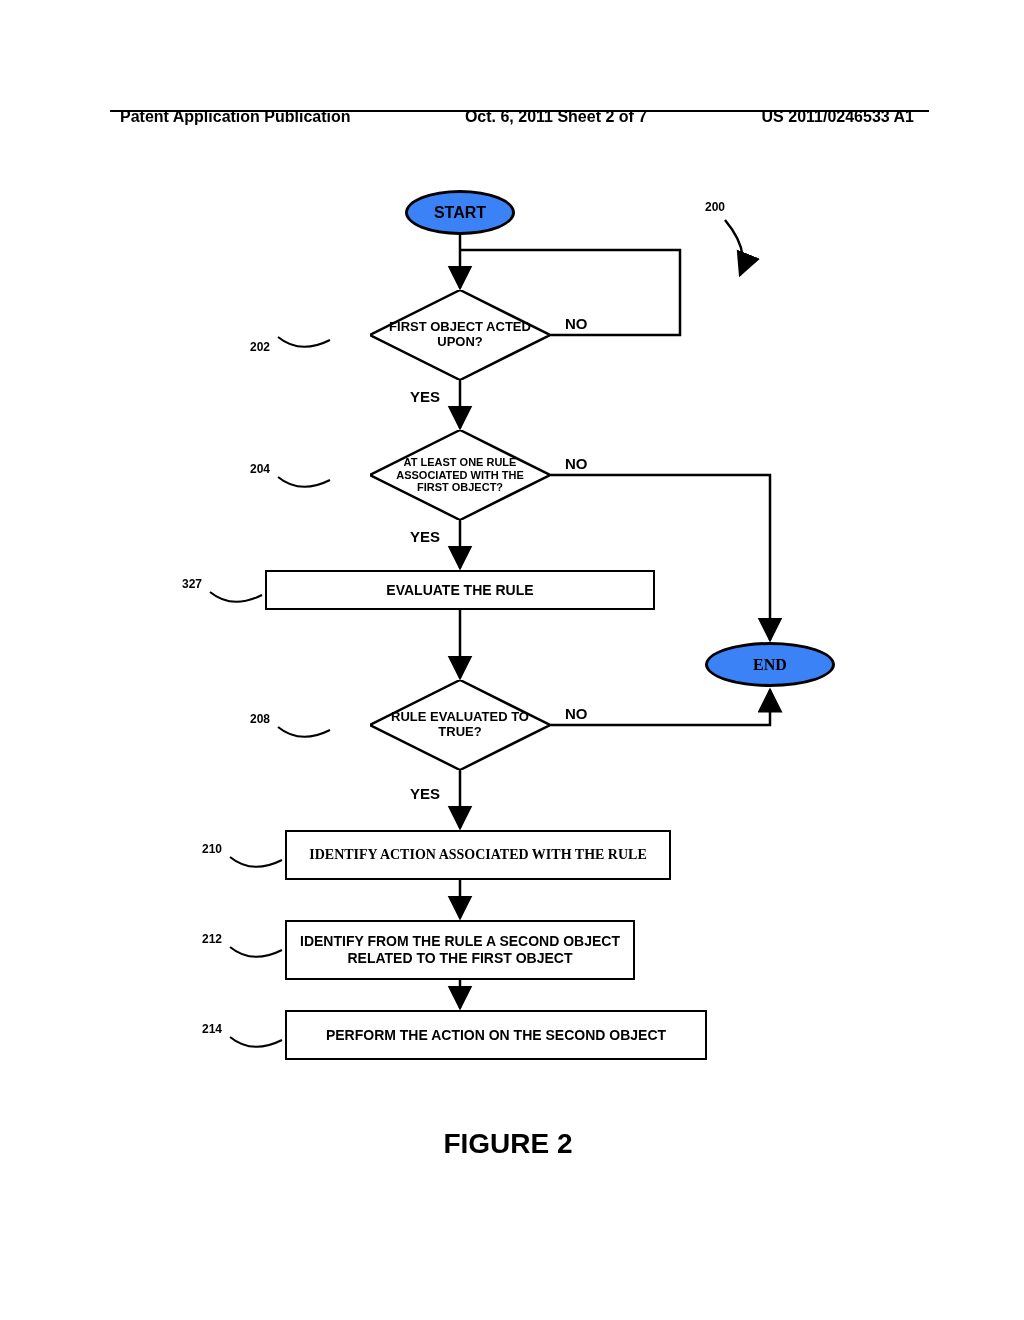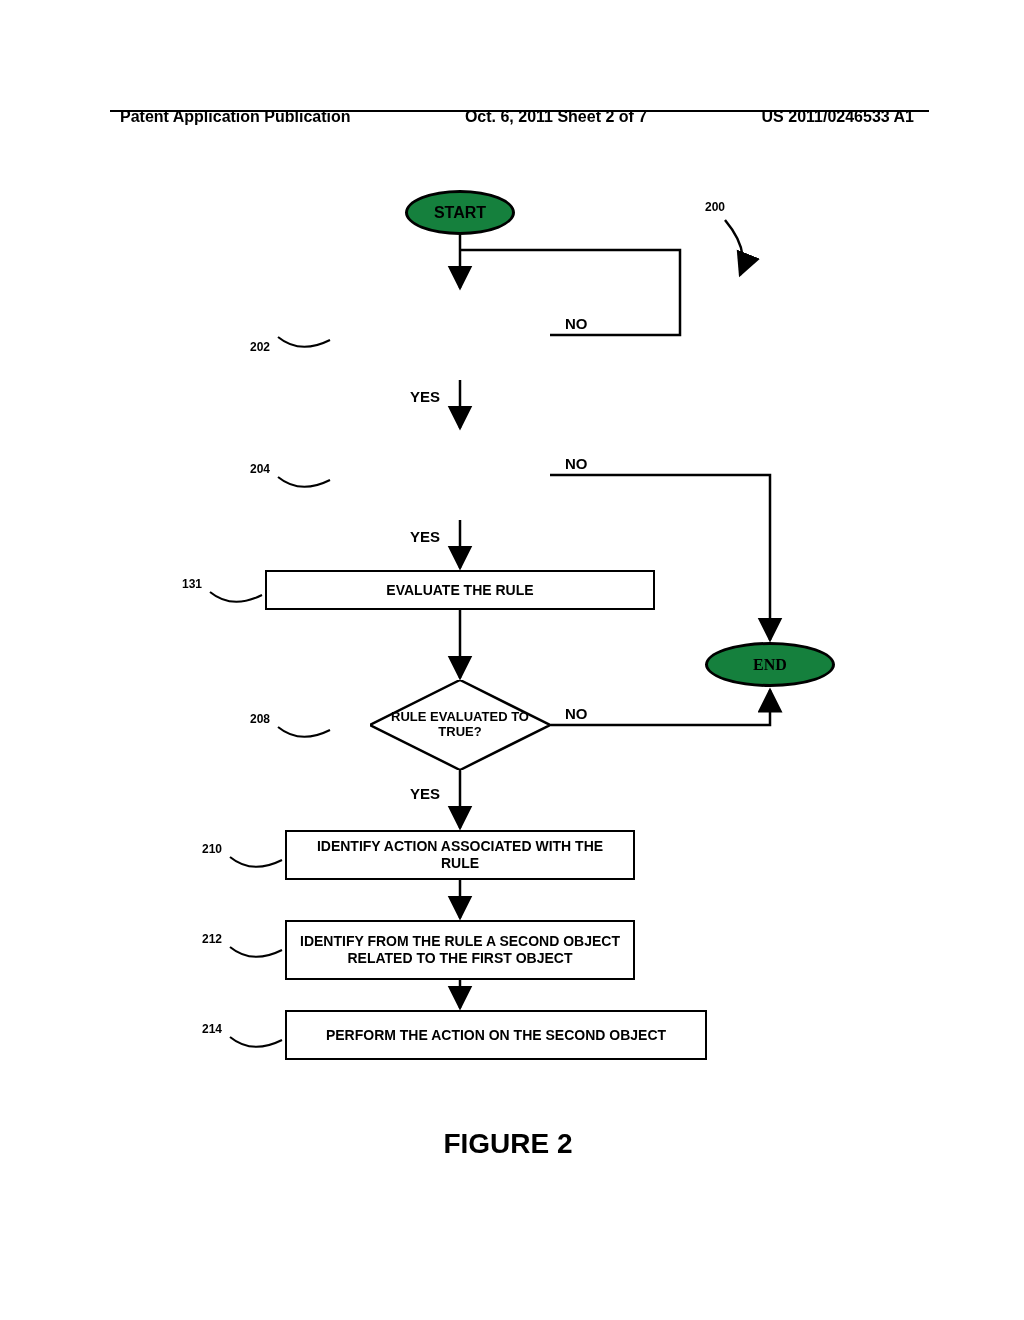--- a/index.html
+++ b/index.html
@@ -39,21 +39,21 @@
   }
   .terminal {
     position: absolute;
     border: 3px solid #000;
     border-radius: 50%;
     display: flex;
     align-items: center;
     justify-content: center;
     font-weight: bold;
     font-size: 16px;
-    background: #15803d;
+    background: #3b82f6;
   }
   .diamond {
     position: absolute;
     width: 180px;
     height: 90px;
     display: flex;
     align-items: center;
     justify-content: center;
   }
   .diamond svg { position: absolute; top: 0; left: 0; }
@@ -153,48 +153,60 @@
     <path d="M 80,767 Q 102,785 132,770" fill="none" stroke="#000" stroke-width="2"></path>
     <path d="M 80,857 Q 102,875 132,860" fill="none" stroke="#000" stroke-width="2"></path>
 
     <path d="M 575,40 Q 600,70 590,95" fill="none" stroke="#000" stroke-width="2.5" marker-end="url(#ah)"></path>
   </svg>
 
   <div class="terminal" style="left:255px; top:10px; width:110px; height:45px;">
     <span>START</span>
   </div>
 
+  <div class="diamond" style="left:220px; top:110px;">
+    <svg width="180" height="90" viewBox="0 0 180 90">
+        <polygon points="90,0 180,45 90,90 0,45" fill="#fff" stroke="#000" stroke-width="2.5"></polygon>
+      </svg>
+    <div class="dtext">FIRST OBJECT ACTED UPON?</div>
+  </div>
   <div class="label" style="left:260px; top:208px;">YES</div>
   <div class="label" style="left:415px; top:135px;">NO</div>
   <div class="ref" style="left:100px; top:160px;">202</div>
 
+  <div class="diamond" style="left:220px; top:250px;">
+    <svg width="180" height="90" viewBox="0 0 180 90">
+        <polygon points="90,0 180,45 90,90 0,45" fill="#fff" stroke="#000" stroke-width="2.5"></polygon>
+      </svg>
+    <div class="dtext" style="font-size:11px;">AT LEAST ONE RULE ASSOCIATED WITH THE FIRST OBJECT?</div>
+  </div>
   <div class="label" style="left:260px; top:348px;">YES</div>
   <div class="label" style="left:415px; top:275px;">NO</div>
   <div class="ref" style="left:100px; top:282px;">204</div>
 
   <div class="process" style="left:115px; top:390px; width:390px; height:40px;">
     <span>EVALUATE THE RULE</span>
   </div>
-  <div class="ref" style="left:32px; top:397px;">131</div>
+  <div class="ref" style="left:32px; top:397px;">327</div>
 
   <div class="terminal" style="left:555px; top:462px; width:130px; height:45px;font-family:Liberation Serif, serif;">
     <span>END</span>
   </div>
 
   <div class="diamond" style="left:220px; top:500px;">
     <svg width="180" height="90" viewBox="0 0 180 90">
         <polygon points="90,0 180,45 90,90 0,45" fill="#fff" stroke="#000" stroke-width="2.5"></polygon>
       </svg>
     <div class="dtext">RULE EVALUATED TO TRUE?</div>
   </div>
   <div class="label" style="left:260px; top:605px;">YES</div>
   <div class="label" style="left:415px; top:525px;">NO</div>
   <div class="ref" style="left:100px; top:532px;">208</div>
 
-  <div class="process" style="left:135px; top:650px; width:350px; height:50px;">
+  <div class="process" style="left:135px; top:650px; width:386px; height:50px;font-family:Liberation Serif, serif;">
     <span>IDENTIFY ACTION ASSOCIATED WITH THE RULE</span>
   </div>
   <div class="ref" style="left:52px; top:662px;">210</div>
 
   <div class="process" style="left:135px; top:740px; width:350px; height:60px;">
     <span>IDENTIFY FROM THE RULE A SECOND OBJECT RELATED TO THE FIRST OBJECT</span>
   </div>
   <div class="ref" style="left:52px; top:752px;">212</div>
 
   <div class="process" style="left:135px; top:830px; width:422px; height:50px;">

